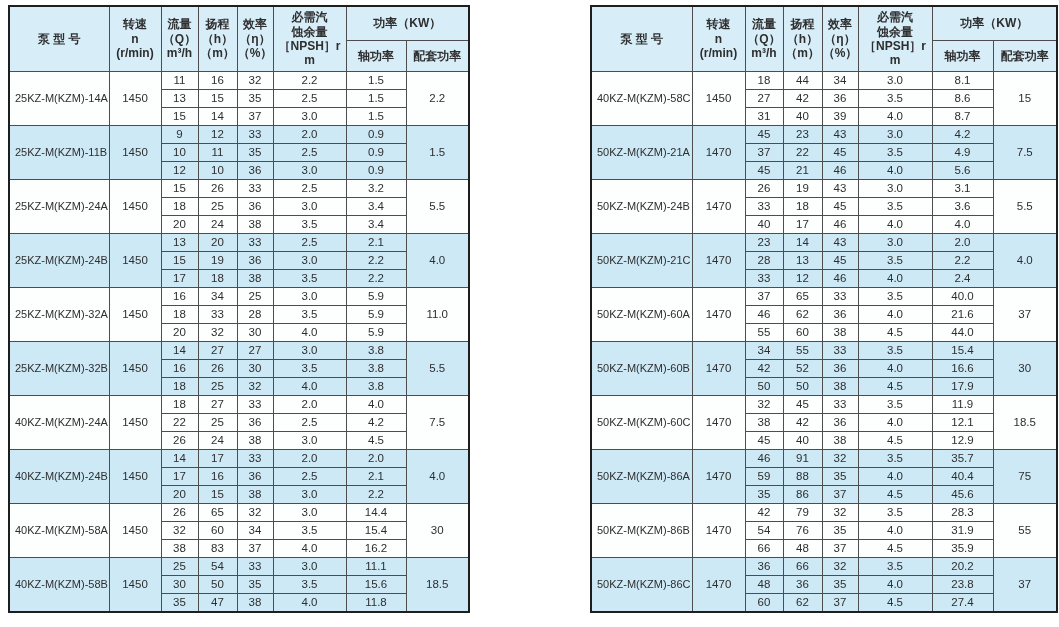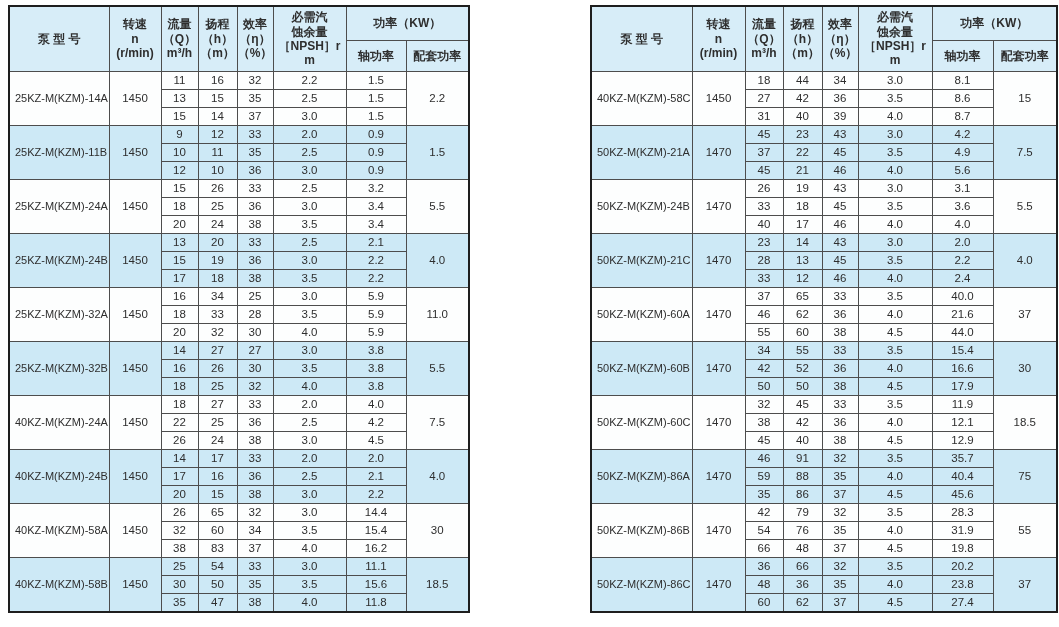--- a/index.html
+++ b/index.html
@@ -590,21 +590,21 @@
           <td>76</td>
           <td>35</td>
           <td>4.0</td>
           <td>31.9</td>
         </tr>
         <tr class="group-plain">
           <td>66</td>
           <td>48</td>
           <td>37</td>
           <td>4.5</td>
-          <td>19.8</td>
+          <td>35.9</td>
         </tr>
         <tr class="group-shaded">
           <td rowspan="3" class="model-cell">50KZ-M(KZM)-86C</td>
           <td rowspan="3">1470</td>
           <td>36</td>
           <td>66</td>
           <td>32</td>
           <td>3.5</td>
           <td>20.2</td>
           <td rowspan="3">37</td>

